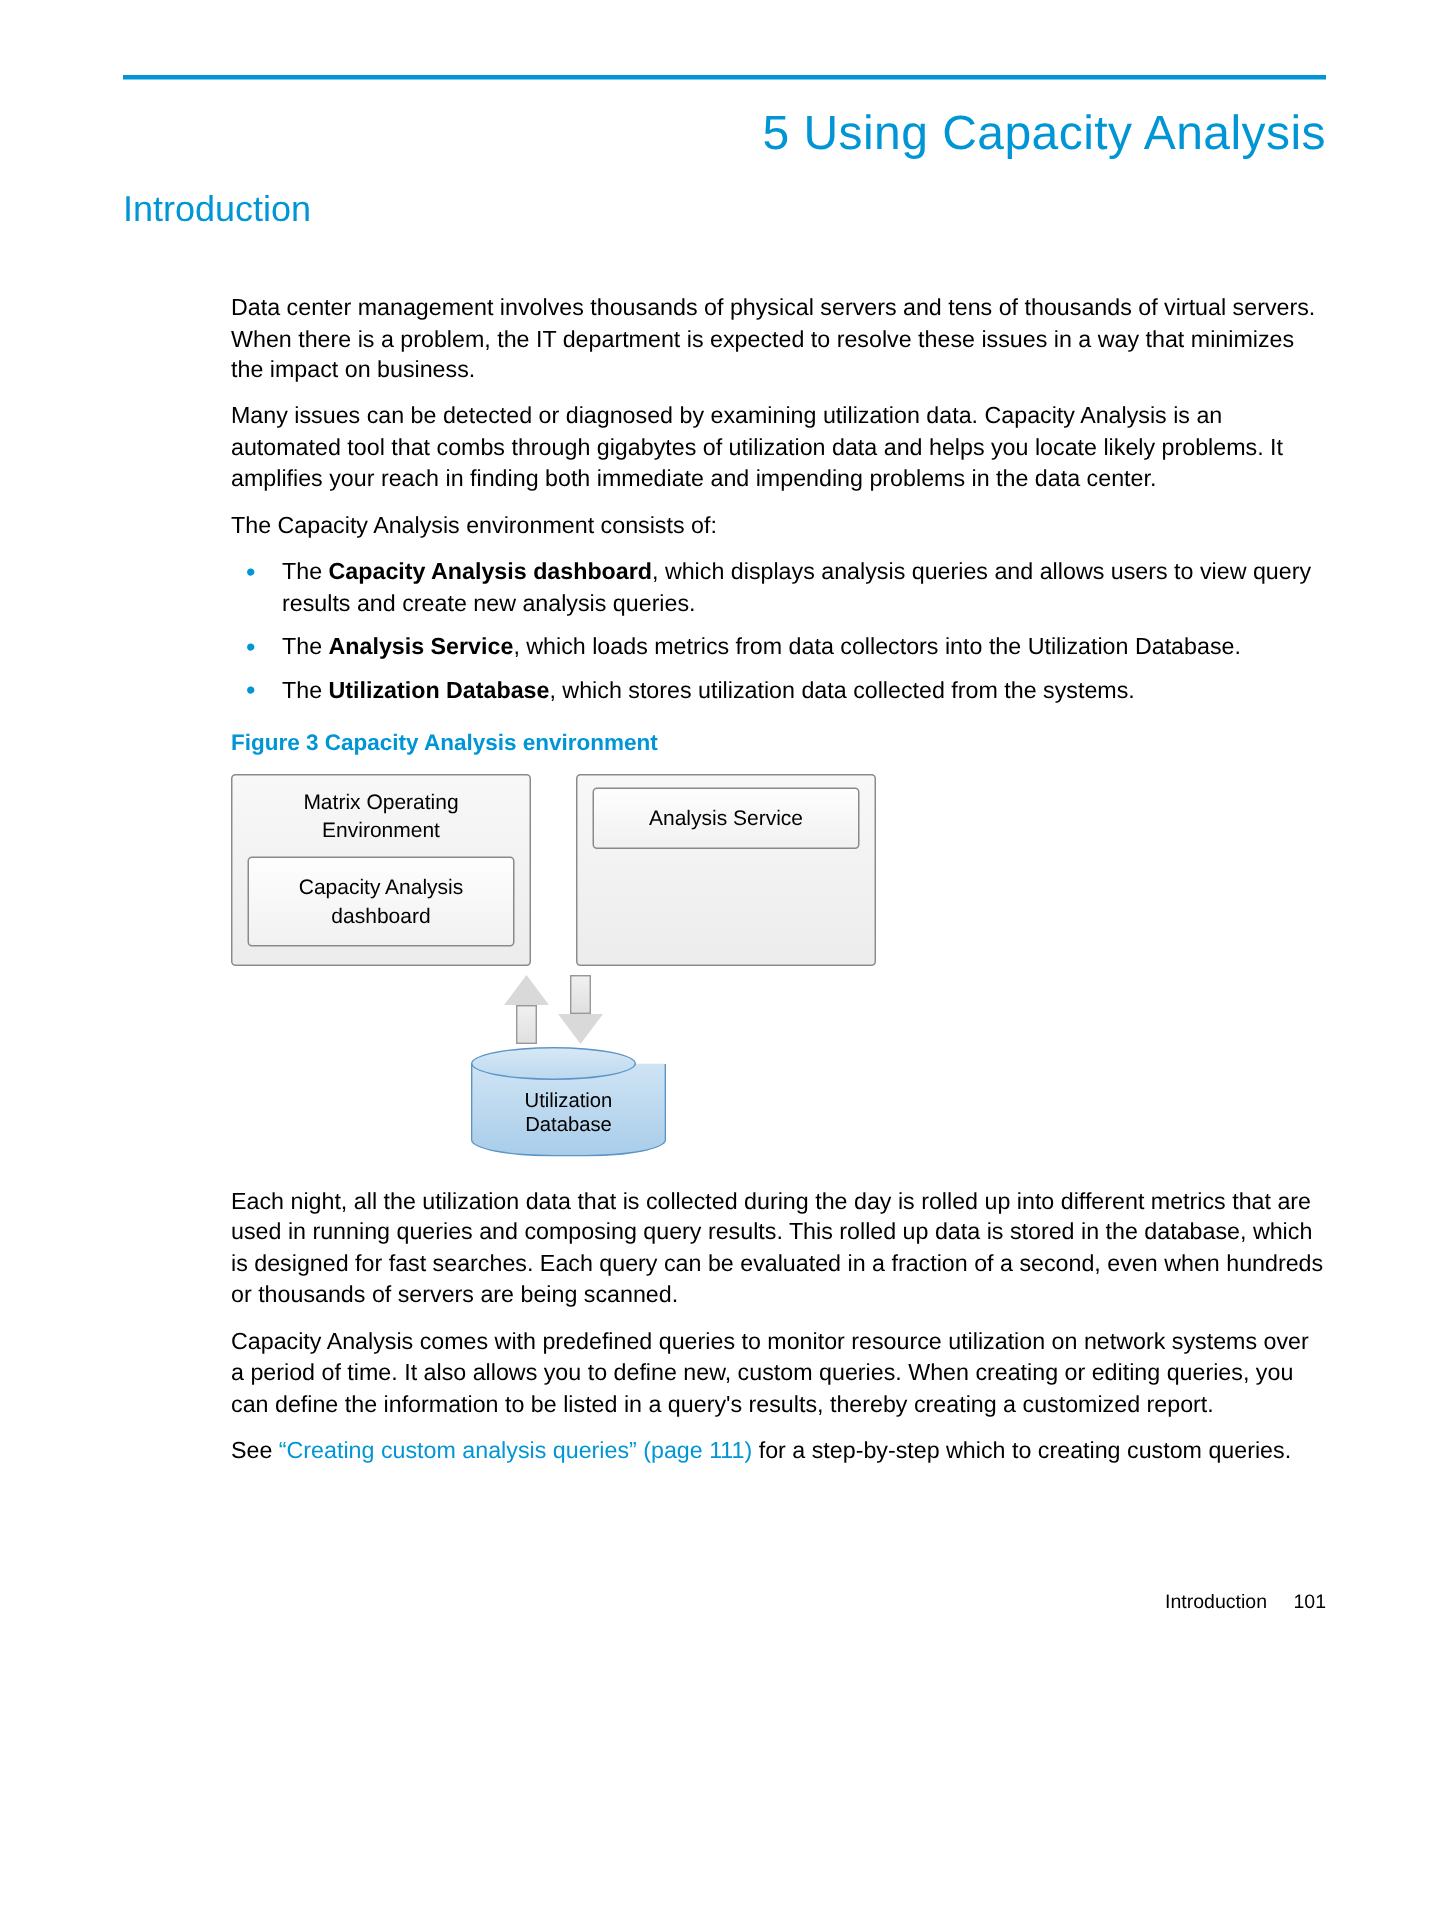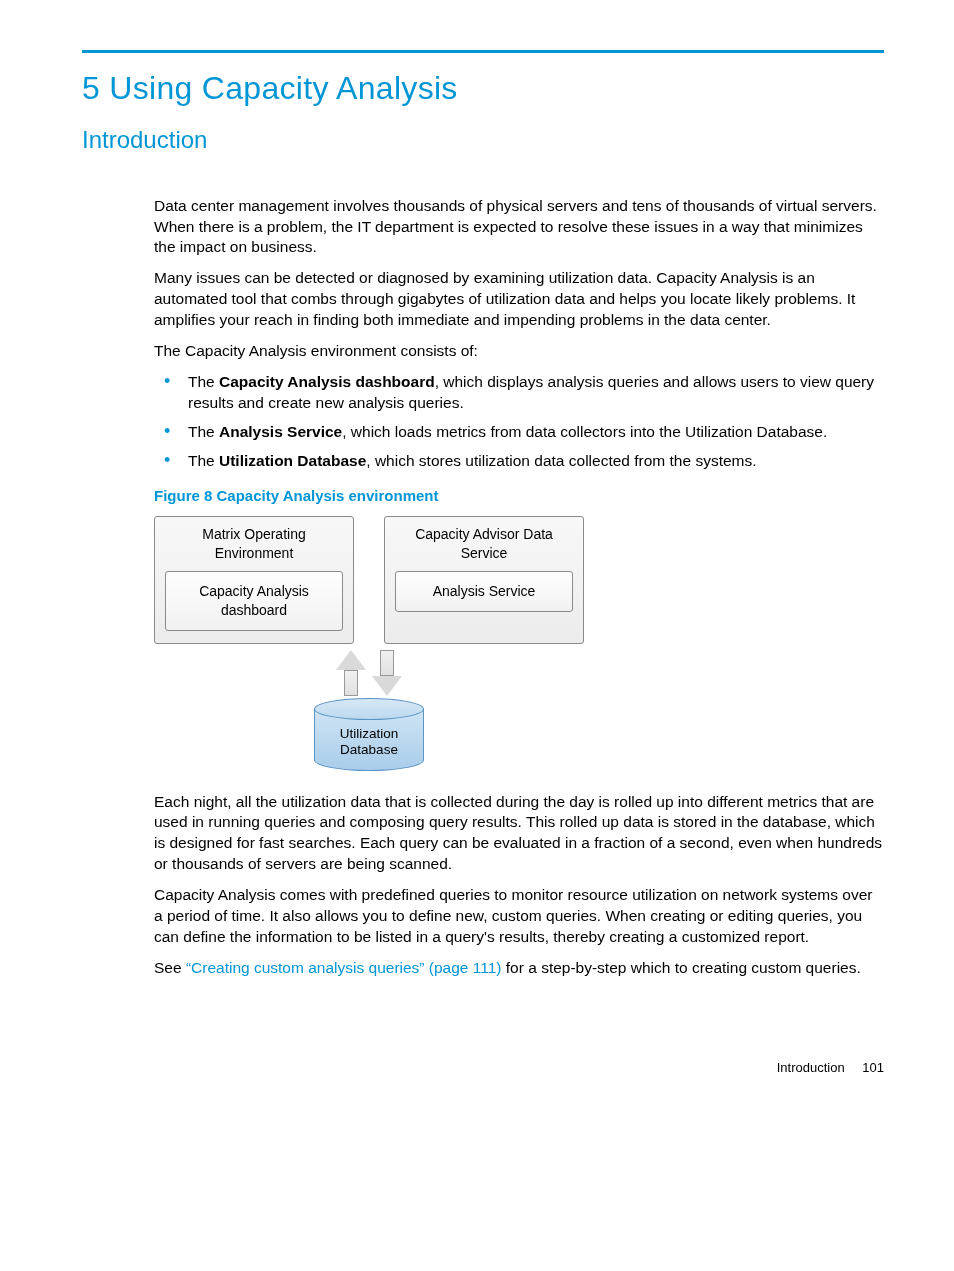--- a/index.html
+++ b/index.html
@@ -16,20 +16,21 @@
     border-top: 3px solid #0096d6;
     margin-bottom: 14px;
   }
   h1.chapter-title {
     font-family: Arial, Helvetica, sans-serif;
     font-weight: 400;
     color: #0096d6;
     font-size: 32px;
     margin-bottom: 14px;
     letter-spacing: 0.3px;
+    text-align: right;
   }
   h2.section-title {
     font-family: Arial, Helvetica, sans-serif;
     font-weight: 400;
     color: #0096d6;
     font-size: 24px;
     margin-bottom: 12px;
   }
   .body-block {
     margin-left: 72px;
@@ -129,21 +130,21 @@
     width: 110px;
     height: 74px;
   }
   .db-top {
     position: absolute; top:0; left:0; width:110px; height:22px;
     border:1px solid #5c94c6;
     border-radius: 55px/11px;
     background: linear-gradient(#d6e8f6,#bcd9ef);
   }
   .db-body {
-    position:absolute; top:11px; left:0; width:110px; height:62px;
+    position:absolute; top:11px; left:0; width:130px; height:62px;
     border:1px solid #5c94c6; border-top:none;
     border-radius: 0 0 55px 55px / 0 0 11px 11px;
     background: linear-gradient(#cfe4f4,#a9cdea);
     display:flex; align-items:center; justify-content:center;
     padding-top:6px;
   }
   .db-body span { line-height:1.2; }
   a.doc-link {
     color: #0096d6;
     text-decoration: none;
@@ -178,30 +179,29 @@
     </li>
     <li>
       <span>The </span><b>Analysis Service</b><span>, which loads metrics from data collectors into the Utilization Database.</span>
     </li>
     <li>
       <span>The </span><b>Utilization Database</b><span>, which stores utilization data collected from the systems.</span>
     </li>
   </ul>
 
   <div class="figure">
-    <div class="figure-caption">Figure 8 Capacity Analysis environment</div>
+    <div class="figure-caption">Figure 3 Capacity Analysis environment</div>
 
     <div class="diagram">
       <div class="dia-row">
         <div class="outer-box">
           <div class="outer-label">Matrix Operating Environment</div>
           <div class="inner-box">Capacity Analysis dashboard</div>
         </div>
         <div class="outer-box">
-          <div class="outer-label">Capacity Advisor Data Service</div>
           <div class="inner-box">Analysis Service</div>
         </div>
       </div>
 
       <div class="arrow-row">
         <div class="arrow-up">
           <div class="head"></div>
             <div class="shaft"></div>
         </div>
         <div class="arrow-down">

